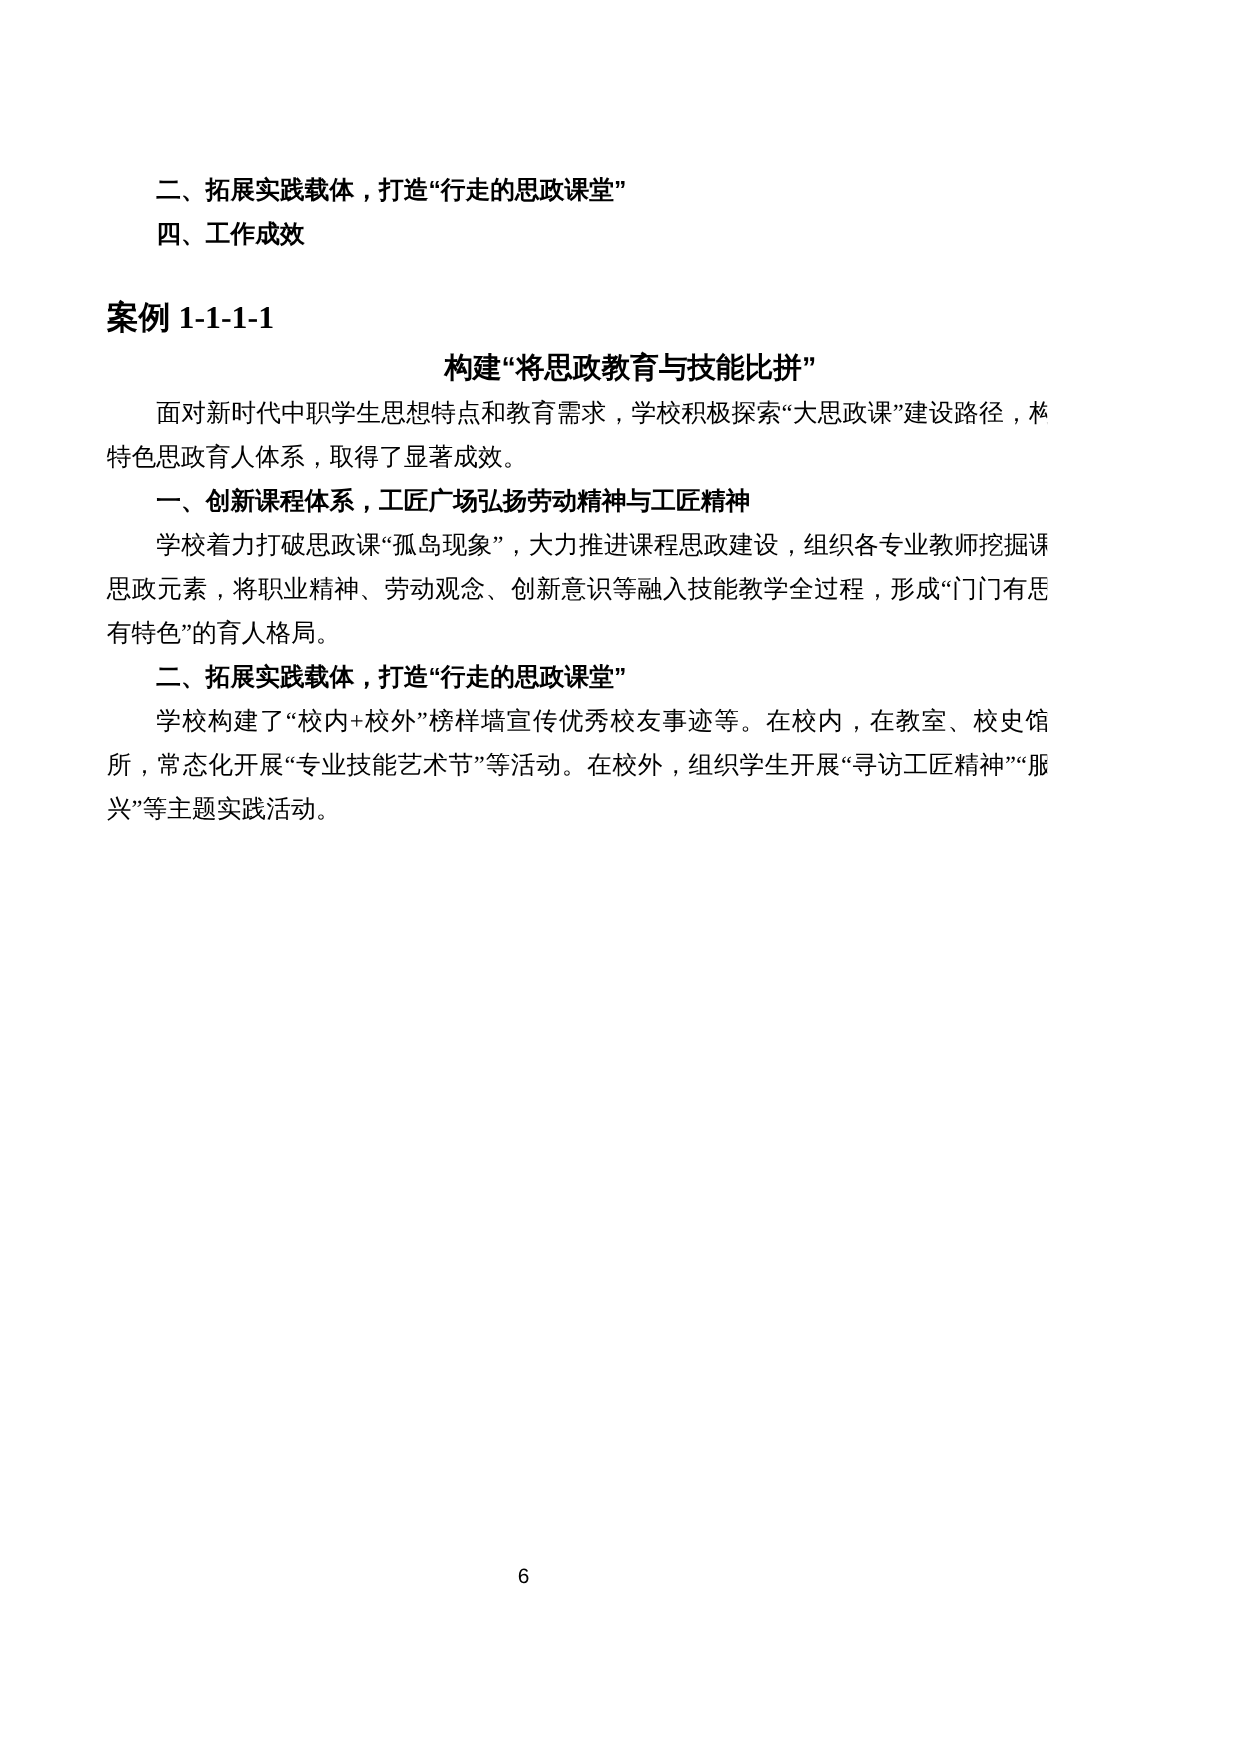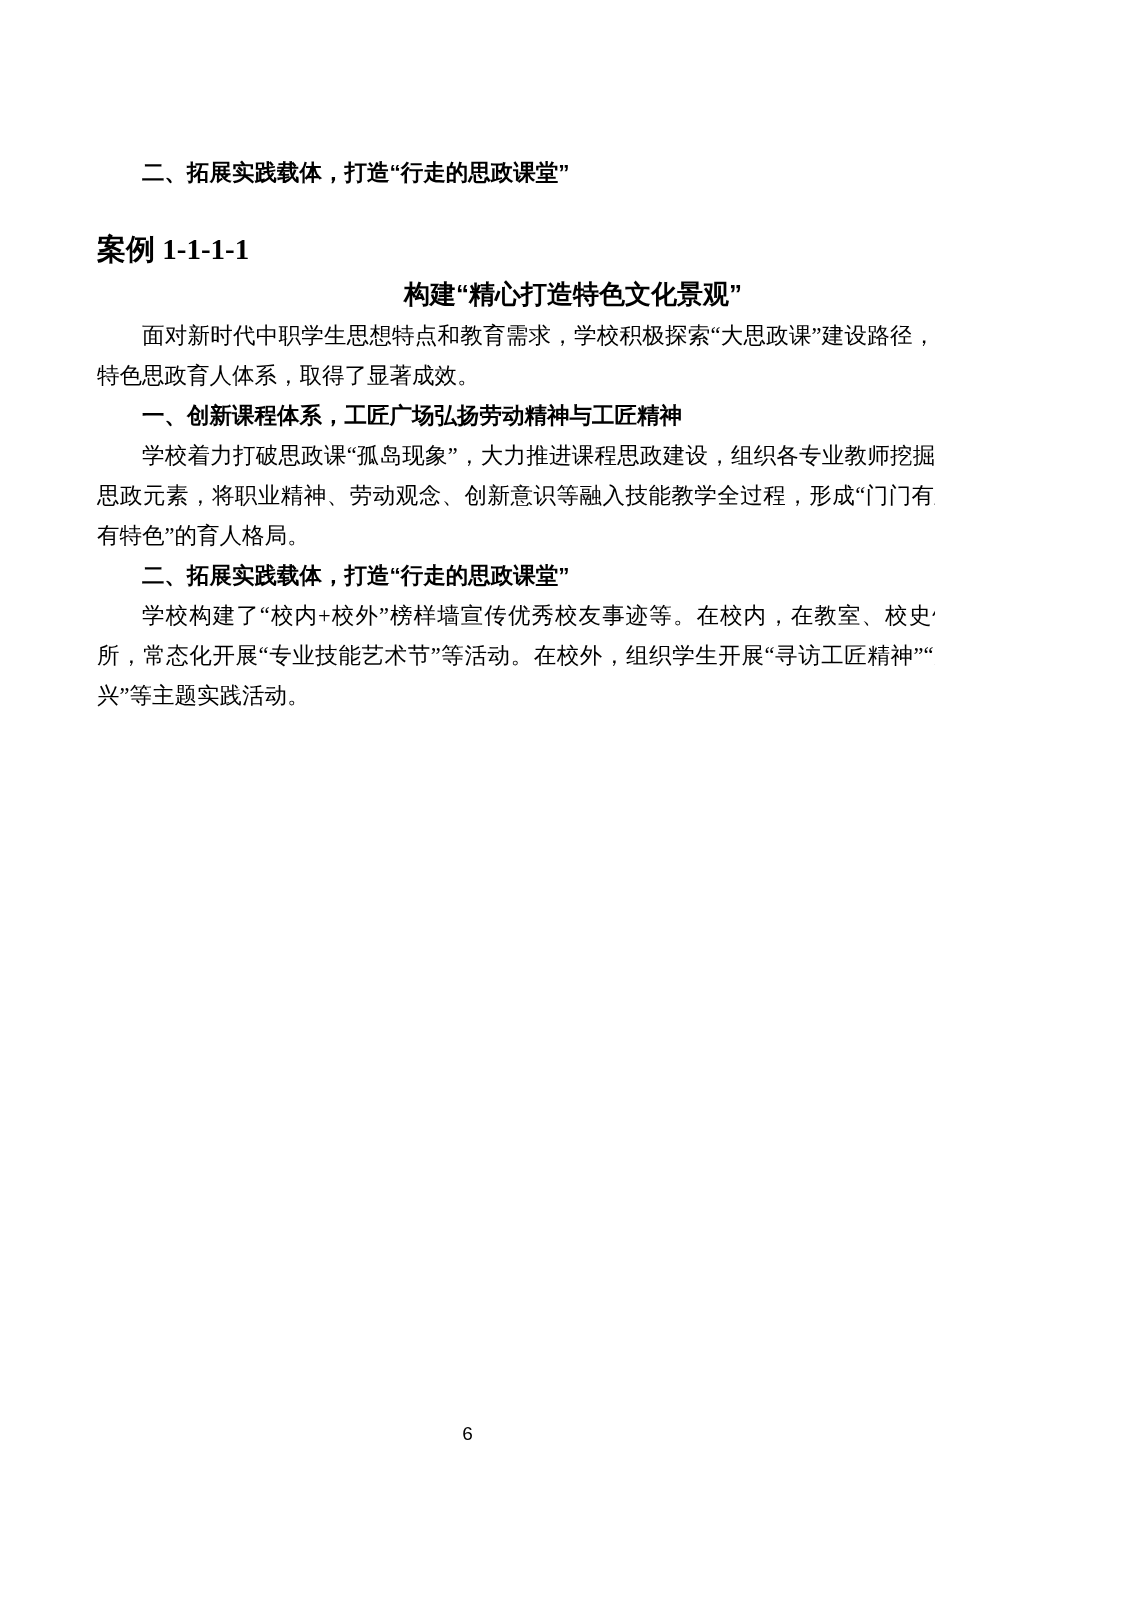--- a/index.html
+++ b/index.html
@@ -8,20 +8,21 @@
     background: #ffffff;
   }
   .page {
     position: relative;
     width: 935px;
     height: 1600px;
     background: #ffffff;
     overflow: hidden;
     color: #000000;
     font-family: "Liberation Serif", "DejaVu Serif", serif;
+    padding-left: 17px;
   }
   .content {
     position: absolute;
     top: 153px;
     left: 97px;
     width: 952px;
     font-size: 22.5px;
     line-height: 40px;
     text-align: justify;
   }
@@ -65,22 +66,23 @@
     color: #000000;
     font-family: "Liberation Sans", "DejaVu Sans", sans-serif;
   }
 </style>
 </head>
 <body>
 
 <div class="page">
   <main class="content">
     <p class="heading">二、拓展实践载体，打造“行走的思政课堂”</p>
+    <p class="heading">四、工作成效</p>
     <p class="case-label">案例 1-1-1-1</p>
-    <p class="case-title">构建“精心打造特色文化景观”</p>
+    <p class="case-title">构建“将思政教育与技能比拼”</p>
     <p class="para">面对新时代中职学生思想特点和教育需求，学校积极探索“大思政课”建设路径，构建了艺术特色思政育人体系，取得了显著成效。</p>
     <p class="heading">一、创新课程体系，工匠广场弘扬劳动精神与工匠精神</p>
     <p class="para">学校着力打破思政课“孤岛现象”，大力推进课程思政建设，组织各专业教师挖掘课程蕴含的思政元素，将职业精神、劳动观念、创新意识等融入技能教学全过程，形成“门门有思政、课课有特色”的育人格局。</p>
     <p class="heading">二、拓展实践载体，打造“行走的思政课堂”</p>
     <p class="para">学校构建了“校内+校外”榜样墙宣传优秀校友事迹等。在校内，在教室、校史馆等育人场所，常态化开展“专业技能艺术节”等活动。在校外，组织学生开展“寻访工匠精神”“服务乡村振兴”等主题实践活动。</p>
   </main>
   <footer class="page-number">6</footer>
 </div>
 
 </body></html>

